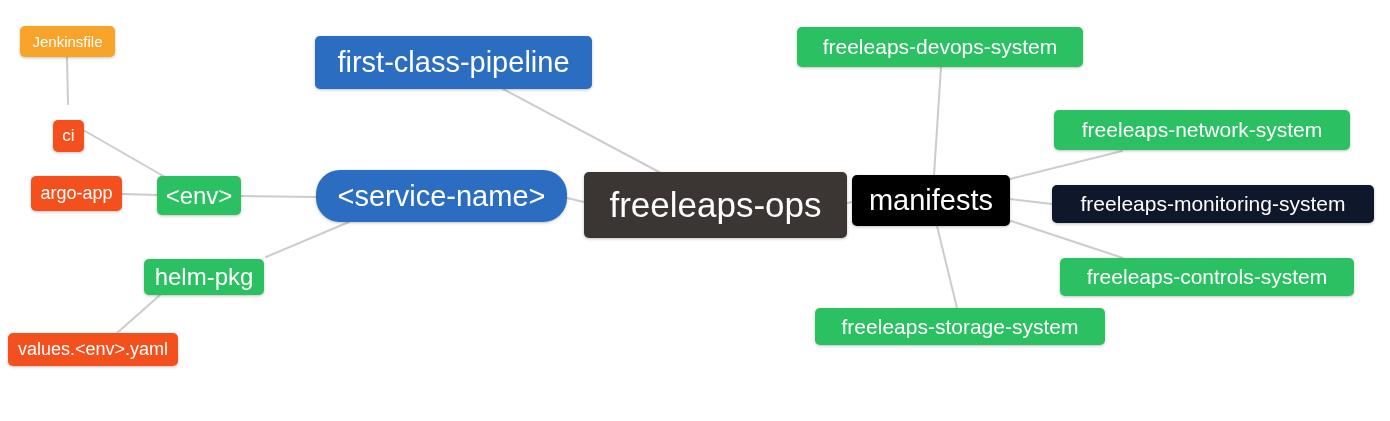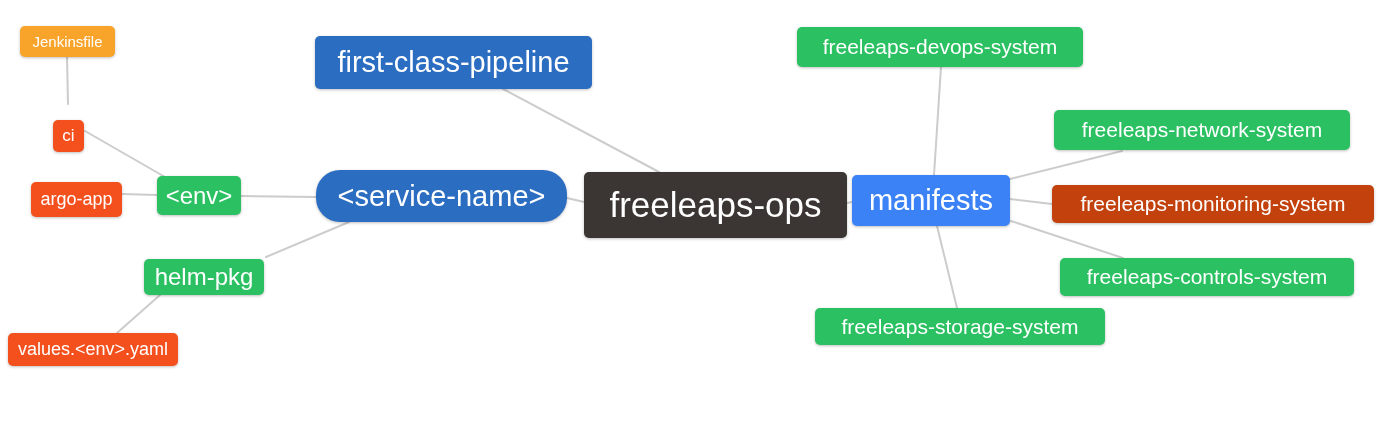--- a/index.html
+++ b/index.html
@@ -54,27 +54,27 @@
       <line x1="843" y1="204" x2="856" y2="201" stroke="#cccccc" stroke-width="2" stroke-linecap="round"></line>
       <line x1="941" y1="67" x2="934" y2="175" stroke="#cccccc" stroke-width="2" stroke-linecap="round"></line>
       <line x1="1010" y1="179" x2="1122" y2="151" stroke="#cccccc" stroke-width="2" stroke-linecap="round"></line>
       <line x1="1010" y1="199" x2="1052" y2="204" stroke="#cccccc" stroke-width="2" stroke-linecap="round"></line>
       <line x1="1011" y1="221" x2="1123" y2="258" stroke="#cccccc" stroke-width="2" stroke-linecap="round"></line>
       <line x1="937" y1="226" x2="957" y2="308" stroke="#cccccc" stroke-width="2" stroke-linecap="round"></line>
     </svg>
   <div id="node-layer">
       <div class="node" style="left: 20px; top: 26px; width: 95px; height: 31px; background: rgb(248, 164, 43); font-size: 15px;">Jenkinsfile</div>
       <div class="node" style="left: 53px; top: 120px; width: 31px; height: 32px; background: rgb(244, 80, 30); font-size: 17px;">ci</div>
-      <div class="node" style="left: 31px; top: 176px; width: 91px; height: 35px; background: rgb(244, 80, 30); font-size: 18px; margin-top: 6px;">argo-app</div>
+      <div class="node" style="left: 31px; top: 176px; width: 91px; height: 35px; background: rgb(244, 80, 30); font-size: 18px;">argo-app</div>
       <div class="node" style="left: 157px; top: 176px; width: 84px; height: 39px; background: rgb(43, 193, 98); font-size: 24px;">&lt;env&gt;</div>
       <div class="node" style="left: 144px; top: 259px; width: 120px; height: 36px; background: rgb(43, 193, 98); font-size: 24px;">helm-pkg</div>
       <div class="node" style="left: 8px; top: 333px; width: 170px; height: 33px; background: rgb(244, 80, 30); font-size: 18px; text-align: center;">values.&lt;env&gt;.yaml</div>
       <div class="node" style="left: 315px; top: 36px; width: 277px; height: 53px; background: rgb(43, 109, 193); font-size: 29px;">first-class-pipeline</div>
       <div class="node" style="left: 316px; top: 170px; width: 251px; height: 52px; background: rgb(43, 109, 193); font-size: 29px; border-radius: 24px;">&lt;service-name&gt;</div>
       <div class="node" style="left: 584px; top: 172px; width: 263px; height: 66px; background: rgb(59, 54, 51); font-size: 35px;">freeleaps-ops</div>
-      <div class="node" style="left: 852px; top: 175px; width: 158px; height: 51px; background: #3b82f6; font-size: 29px;">manifests</div>
+      <div class="node" style="left: 852px; top: 175px; width: 158px; height: 51px; background: #000000; font-size: 29px;">manifests</div>
       <div class="node" style="left: 797px; top: 27px; width: 286px; height: 40px; background: rgb(43, 193, 98); font-size: 21px;">freeleaps-devops-system</div>
       <div class="node" style="left: 1054px; top: 110px; width: 296px; height: 40px; background: rgb(43, 193, 98); font-size: 21px;">freeleaps-network-system</div>
-      <div class="node" style="left: 1052px; top: 185px; width: 322px; height: 38px; background: #c2410c; font-size: 21px;">freeleaps-monitoring-system</div>
+      <div class="node" style="left: 1052px; top: 185px; width: 322px; height: 38px; background: #0f172a; font-size: 21px;">freeleaps-monitoring-system</div>
       <div class="node" style="left: 1060px; top: 258px; width: 294px; height: 38px; background: rgb(43, 193, 98); font-size: 21px;">freeleaps-controls-system</div>
       <div class="node" style="left: 815px; top: 308px; width: 290px; height: 37px; background: rgb(43, 193, 98); font-size: 21px;">freeleaps-storage-system</div>
     </div>
 </div>
 
 </body></html>

